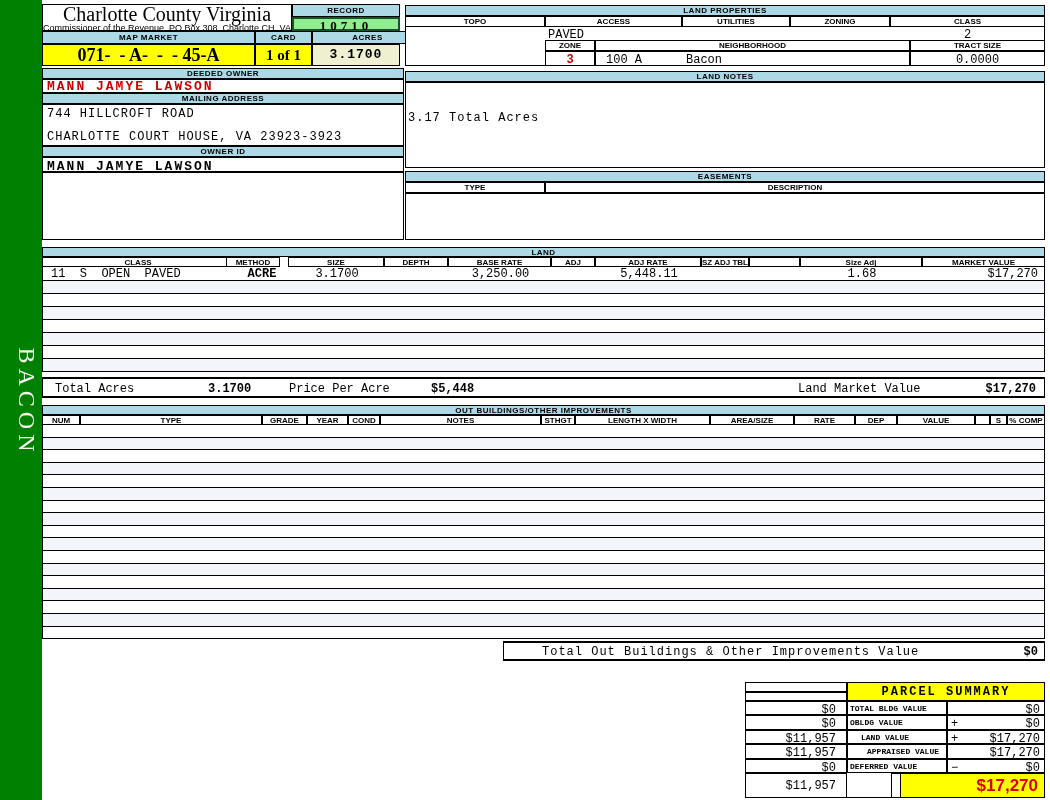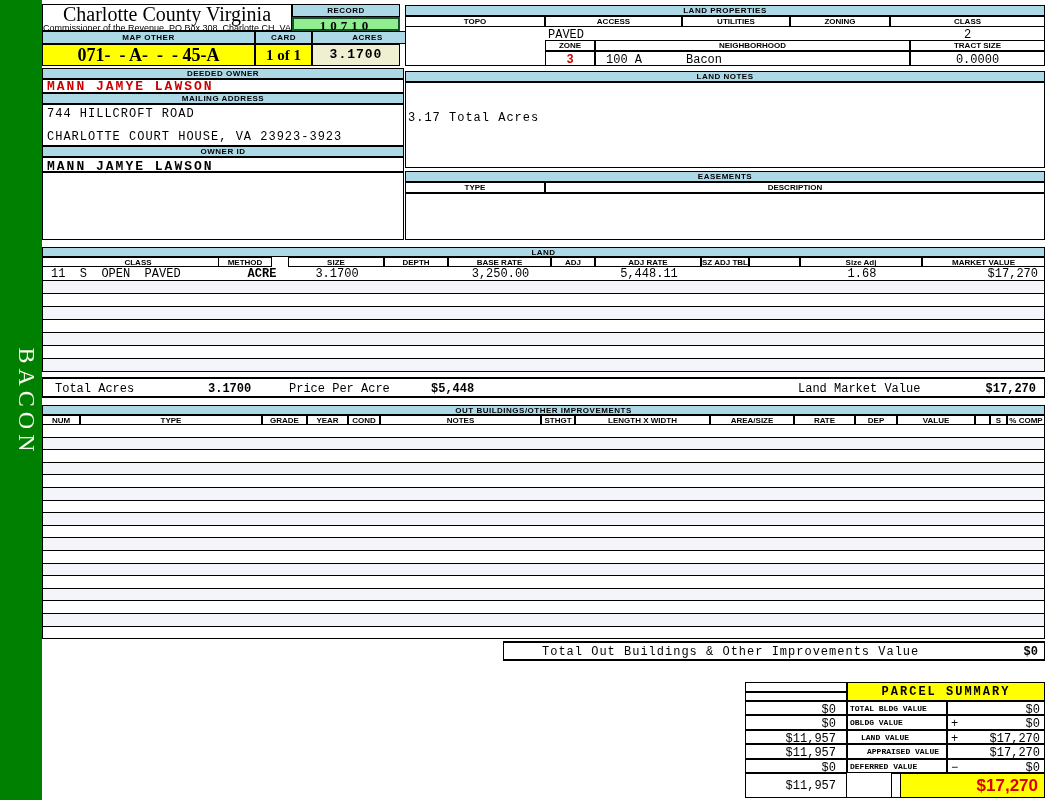--- a/index.html
+++ b/index.html
@@ -31,21 +31,21 @@
   <div class="abs bacon">BACON</div>
 </div>
 
 <div class="abs bordered" style="left:42px;top:4px;width:250px;height:27px;text-align:center;">
   <div class="serif" style="font-size:20px;line-height:19px;">Charlotte County Virginia</div>
   <div style="font:9px 'Liberation Sans',sans-serif;line-height:8px;">Commissioner of the Revenue, PO Box 308, Charlotte CH, VA</div>
 </div>
 <div class="abs band" style="left:292px;top:4px;width:108px;height:13px;">RECORD</div>
 <div class="abs" style="left:292px;top:17px;width:108px;height:14px;background:#90EE90;border:2px solid #14532d;text-align:center;font:bold 13px 'Liberation Serif',serif;line-height:13px;letter-spacing:4px;">10710</div>
 
-<div class="abs band" style="left:42px;top:31px;width:213px;height:13px;">MAP OTHER</div>
+<div class="abs band" style="left:42px;top:31px;width:213px;height:13px;">MAP MARKET</div>
 <div class="abs band" style="left:255px;top:31px;width:57px;height:13px;">CARD</div>
 <div class="abs band" style="left:312px;top:31px;width:111px;height:13px;">ACRES</div>
 <div class="abs" style="left:42px;top:44px;width:213px;height:22px;background:#FFFF00;border:1px solid #000;text-align:center;font:bold 18px 'Liberation Serif',serif;line-height:20px;white-space:pre;">071-  - A-  -  - 45-A</div>
 <div class="abs" style="left:255px;top:44px;width:57px;height:22px;background:#FFFF00;border:1px solid #000;text-align:center;font:600 15px 'Liberation Serif',serif;line-height:20px;">1 of 1</div>
 <div class="abs" style="left:312px;top:44px;width:88px;height:22px;background:#EFEFD2;border:1px solid #000;text-align:center;font:bold 13px 'Liberation Mono',monospace;line-height:20px;letter-spacing:1px;">3.1700</div>
 
 <div class="abs band" style="left:42px;top:68px;width:362px;height:11px;">DEEDED OWNER</div>
 <div class="abs bordered" style="left:42px;top:79px;width:362px;height:14px;">
   <span class="mono redtxt" style="position:absolute;left:4px;top:0;font-weight:bold;font-size:13px;line-height:13px;letter-spacing:2px;">MANN JAMYE LAWSON</span>
 </div>
@@ -88,21 +88,21 @@
   <span class="val" style="position:absolute;left:2px;top:28px;letter-spacing:1px;">3.17 Total Acres</span>
 </div>
 
 <div class="abs band" style="left:405px;top:171px;width:640px;height:11px;">EASEMENTS</div>
 <div class="abs hcell" style="left:405px;top:182px;width:140px;height:11px;">TYPE</div>
 <div class="abs hcell" style="left:545px;top:182px;width:500px;height:11px;">DESCRIPTION</div>
 <div class="abs bordered" style="left:405px;top:193px;width:640px;height:47px;"></div>
 
 <div class="abs band" style="left:42px;top:247px;width:1003px;height:10px;">LAND</div>
 <div class="abs hcell" style="left:42px;top:257px;width:192px;height:10px;">CLASS</div>
-<div class="abs hcell" style="left:218px;top:257px;width:54px;height:10px;">METHOD</div>
+<div class="abs hcell" style="left:226px;top:257px;width:54px;height:10px;">METHOD</div>
 <div class="abs hcell" style="left:288px;top:257px;width:96px;height:10px;">SIZE</div>
 <div class="abs hcell" style="left:384px;top:257px;width:64px;height:10px;">DEPTH</div>
 <div class="abs hcell" style="left:448px;top:257px;width:103px;height:10px;">BASE RATE</div>
 <div class="abs hcell" style="left:551px;top:257px;width:44px;height:10px;">ADJ</div>
 <div class="abs hcell" style="left:595px;top:257px;width:106px;height:10px;">ADJ RATE</div>
 <div class="abs hcell" style="left:701px;top:257px;width:48px;height:10px;">SZ ADJ TBL</div>
 <div class="abs hcell" style="left:749px;top:257px;width:51px;height:10px;"></div>
 <div class="abs hcell" style="left:800px;top:257px;width:122px;height:10px;">Size Adj</div>
 <div class="abs hcell" style="left:922px;top:257px;width:123px;height:10px;">MARKET VALUE</div>
 <div class="abs" style="left:42px;top:267px;width:1003px;height:14px;background:#fff;border:1px solid #000;border-top:none;">

